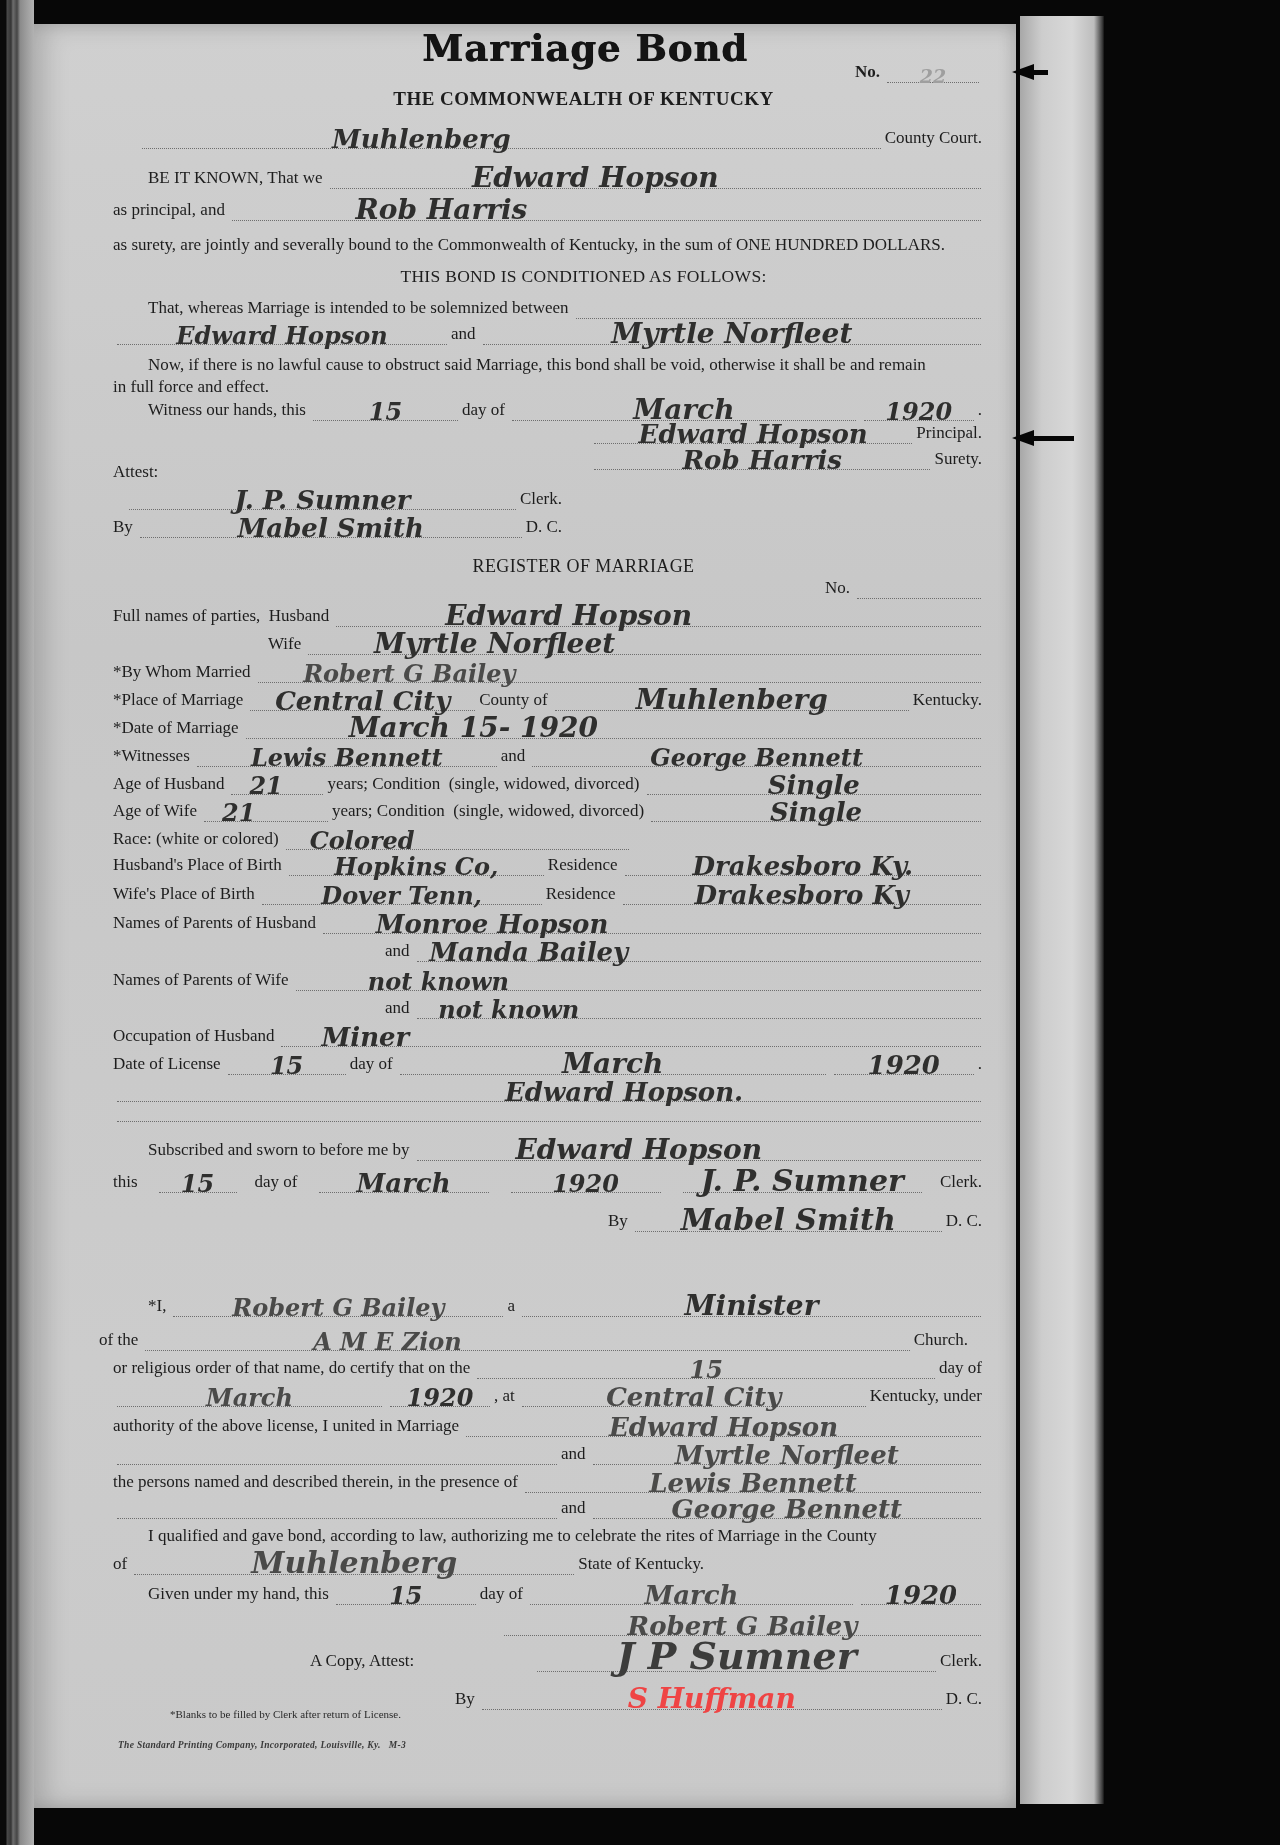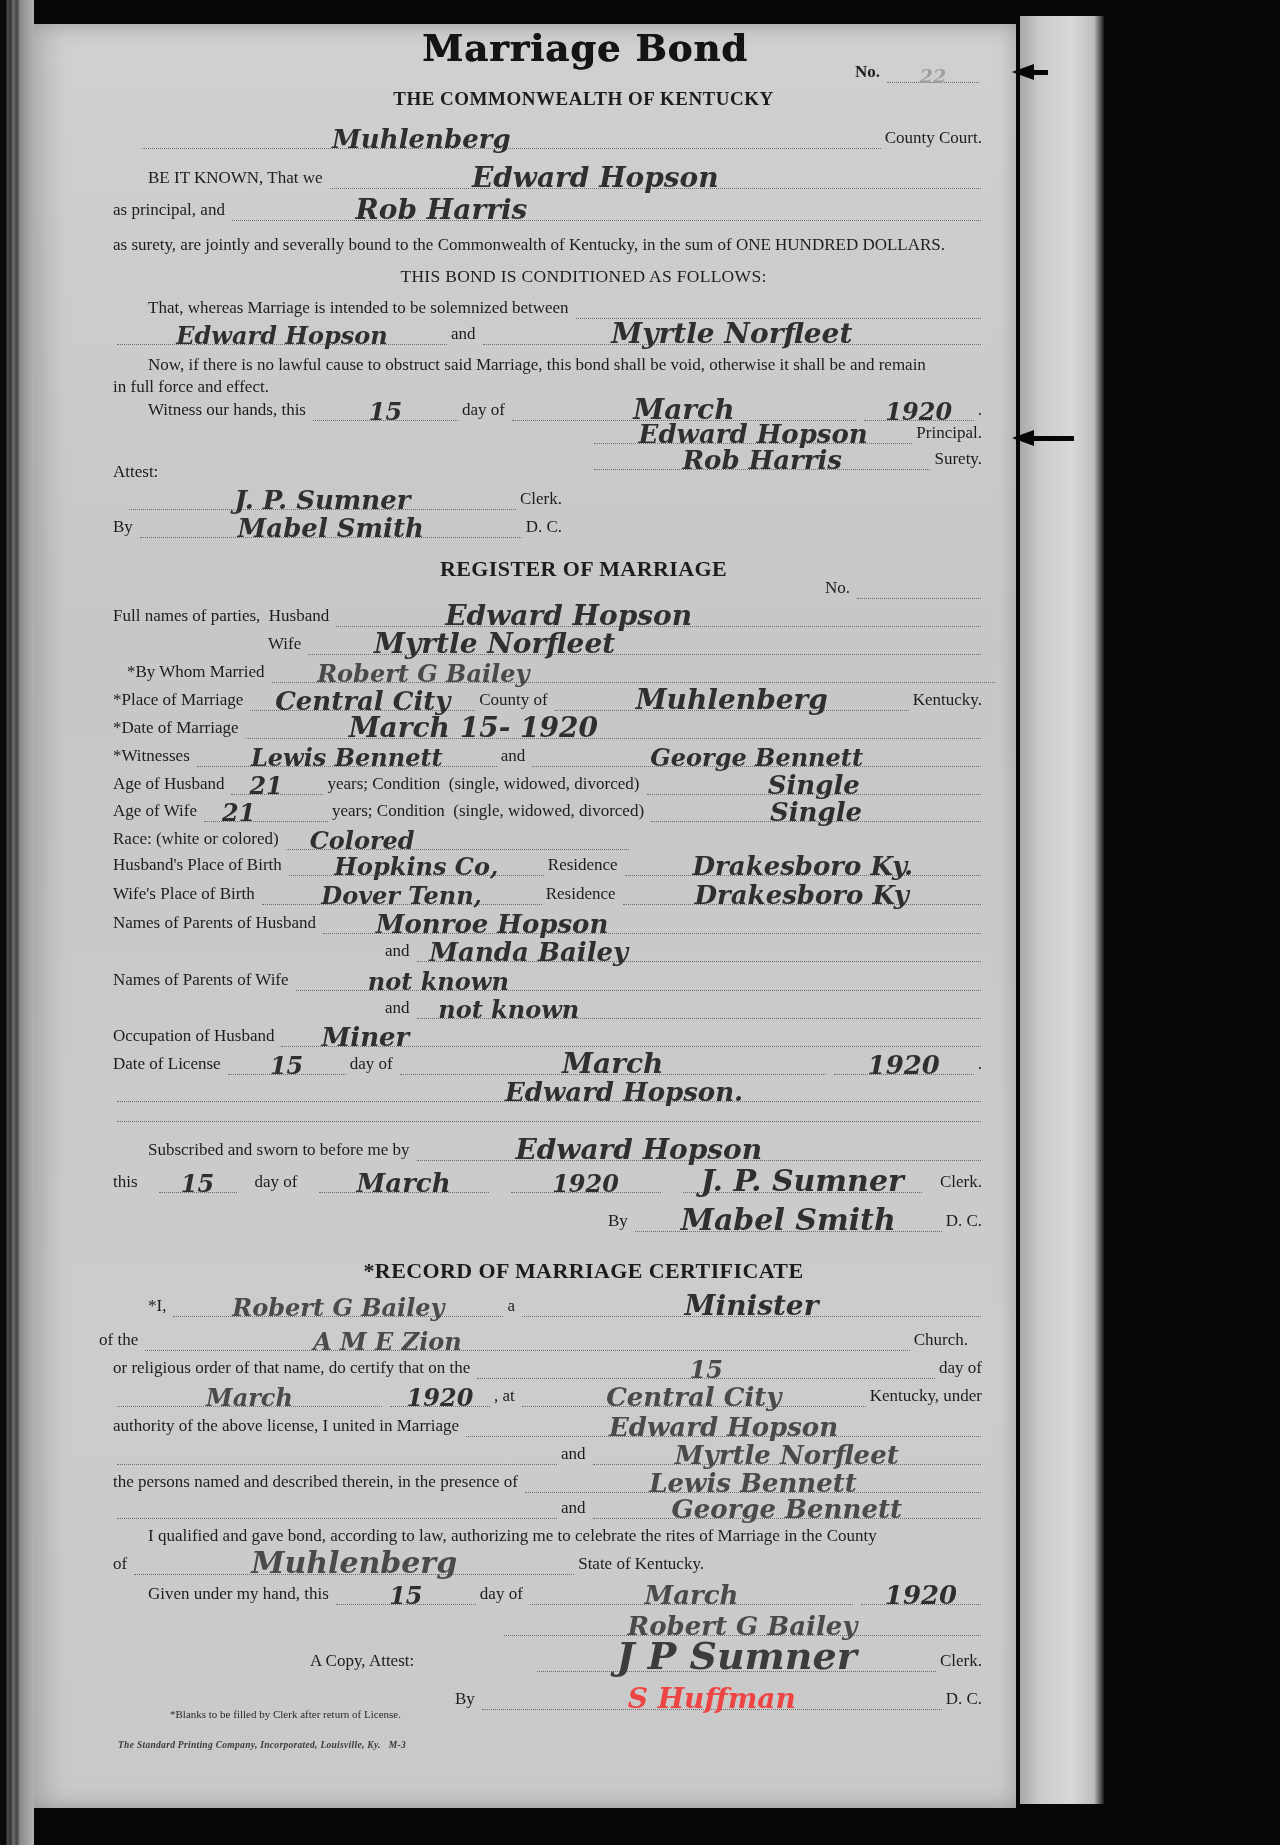--- a/index.html
+++ b/index.html
@@ -23,21 +23,21 @@
   .fx{flex:0 0 auto;}
   .h{position:absolute;left:0;right:0;bottom:-4px;text-align:center;
      font-family:"DejaVu Serif",serif;font-style:italic;color:#2f2f2e;
      font-size:22px;line-height:1;white-space:nowrap;}
   .s19{font-size:19px}.s24{font-size:24px}.s26{font-size:26px}.s28{font-size:28px}
   .s30{font-size:30px}.s38{font-size:38px}
   .faint{color:#9f9f9f;}
   .title{font-family:"DejaVu Serif",serif;font-weight:bold;font-size:37px;letter-spacing:1px;
      color:#141414;text-shadow:.7px 0 #141414;line-height:1;}
   .h1{font-size:19px;font-weight:bold;letter-spacing:.5px;}
-  .h2{font-size:22px;font-weight:bold;letter-spacing:.4px;}
+  .h2{font-size:18px;font-weight:normal;letter-spacing:.4px;}
   .mark{position:absolute;display:flex;align-items:center;}
   .tri{width:0;height:0;border-top:8px solid transparent;border-bottom:8px solid transparent;
      border-right:22px solid #060606;}
   .tail{height:5px;background:#060606;}
 </style>
 </head>
 <body>
 
 <div class="scan">
   <div class="page"></div>
@@ -179,21 +179,21 @@
         <b class="h s28" style="left:-180px;">Edward Hopson</b>
       </i>
   </div>
   <div class="r" style="left:268px;top:634px;width:717px;">
     <span class="p">Wife</span>
     <i class="f">
         <b class="h s28" style="left:-300px;">Myrtle Norfleet</b>
       </i>
   </div>
 
-  <div class="r" style="left:113px;top:662px;width:872px;margin-left:14px;">
+  <div class="r" style="left:113px;top:662px;width:872px;">
     <span class="p">*By Whom Married</span>
     <i class="f">
         <b class="h s24" style="left:-420px;color:#4a4a49;">Robert G Bailey</b>
       </i>
   </div>
 
   <div class="r" style="left:113px;top:690px;width:872px;">
     <span class="p">*Place of Marriage</span>
     <i class="f fx" style="width:225px;">
         <b class="h s26">Central City</b>
@@ -353,23 +353,20 @@
     <span class="p">Clerk.</span>
   </div>
   <div class="r" style="left:608px;top:1206px;width:377px;height:26px;">
     <span class="p">By</span>
     <i class="f">
         <b class="h s30">Mabel Smith</b>
       </i>
     <span class="p">D. C.</span>
   </div>
 
-  <div class="rc" style="left:180px;top:1258px;width:810px;">
-    <span class="p h2">*RECORD OF MARRIAGE CERTIFICATE</span>
-  </div>
 
   <div class="r" style="left:148px;top:1296px;width:837px;">
     <span class="p">*I,</span>
     <i class="f fx" style="width:330px;">
         <b class="h s24" style="color:#4a4a49;">Robert G Bailey</b>
       </i>
     <span class="p">a</span>
     <i class="f">
         <b class="h s28">Minister</b>
       </i>

